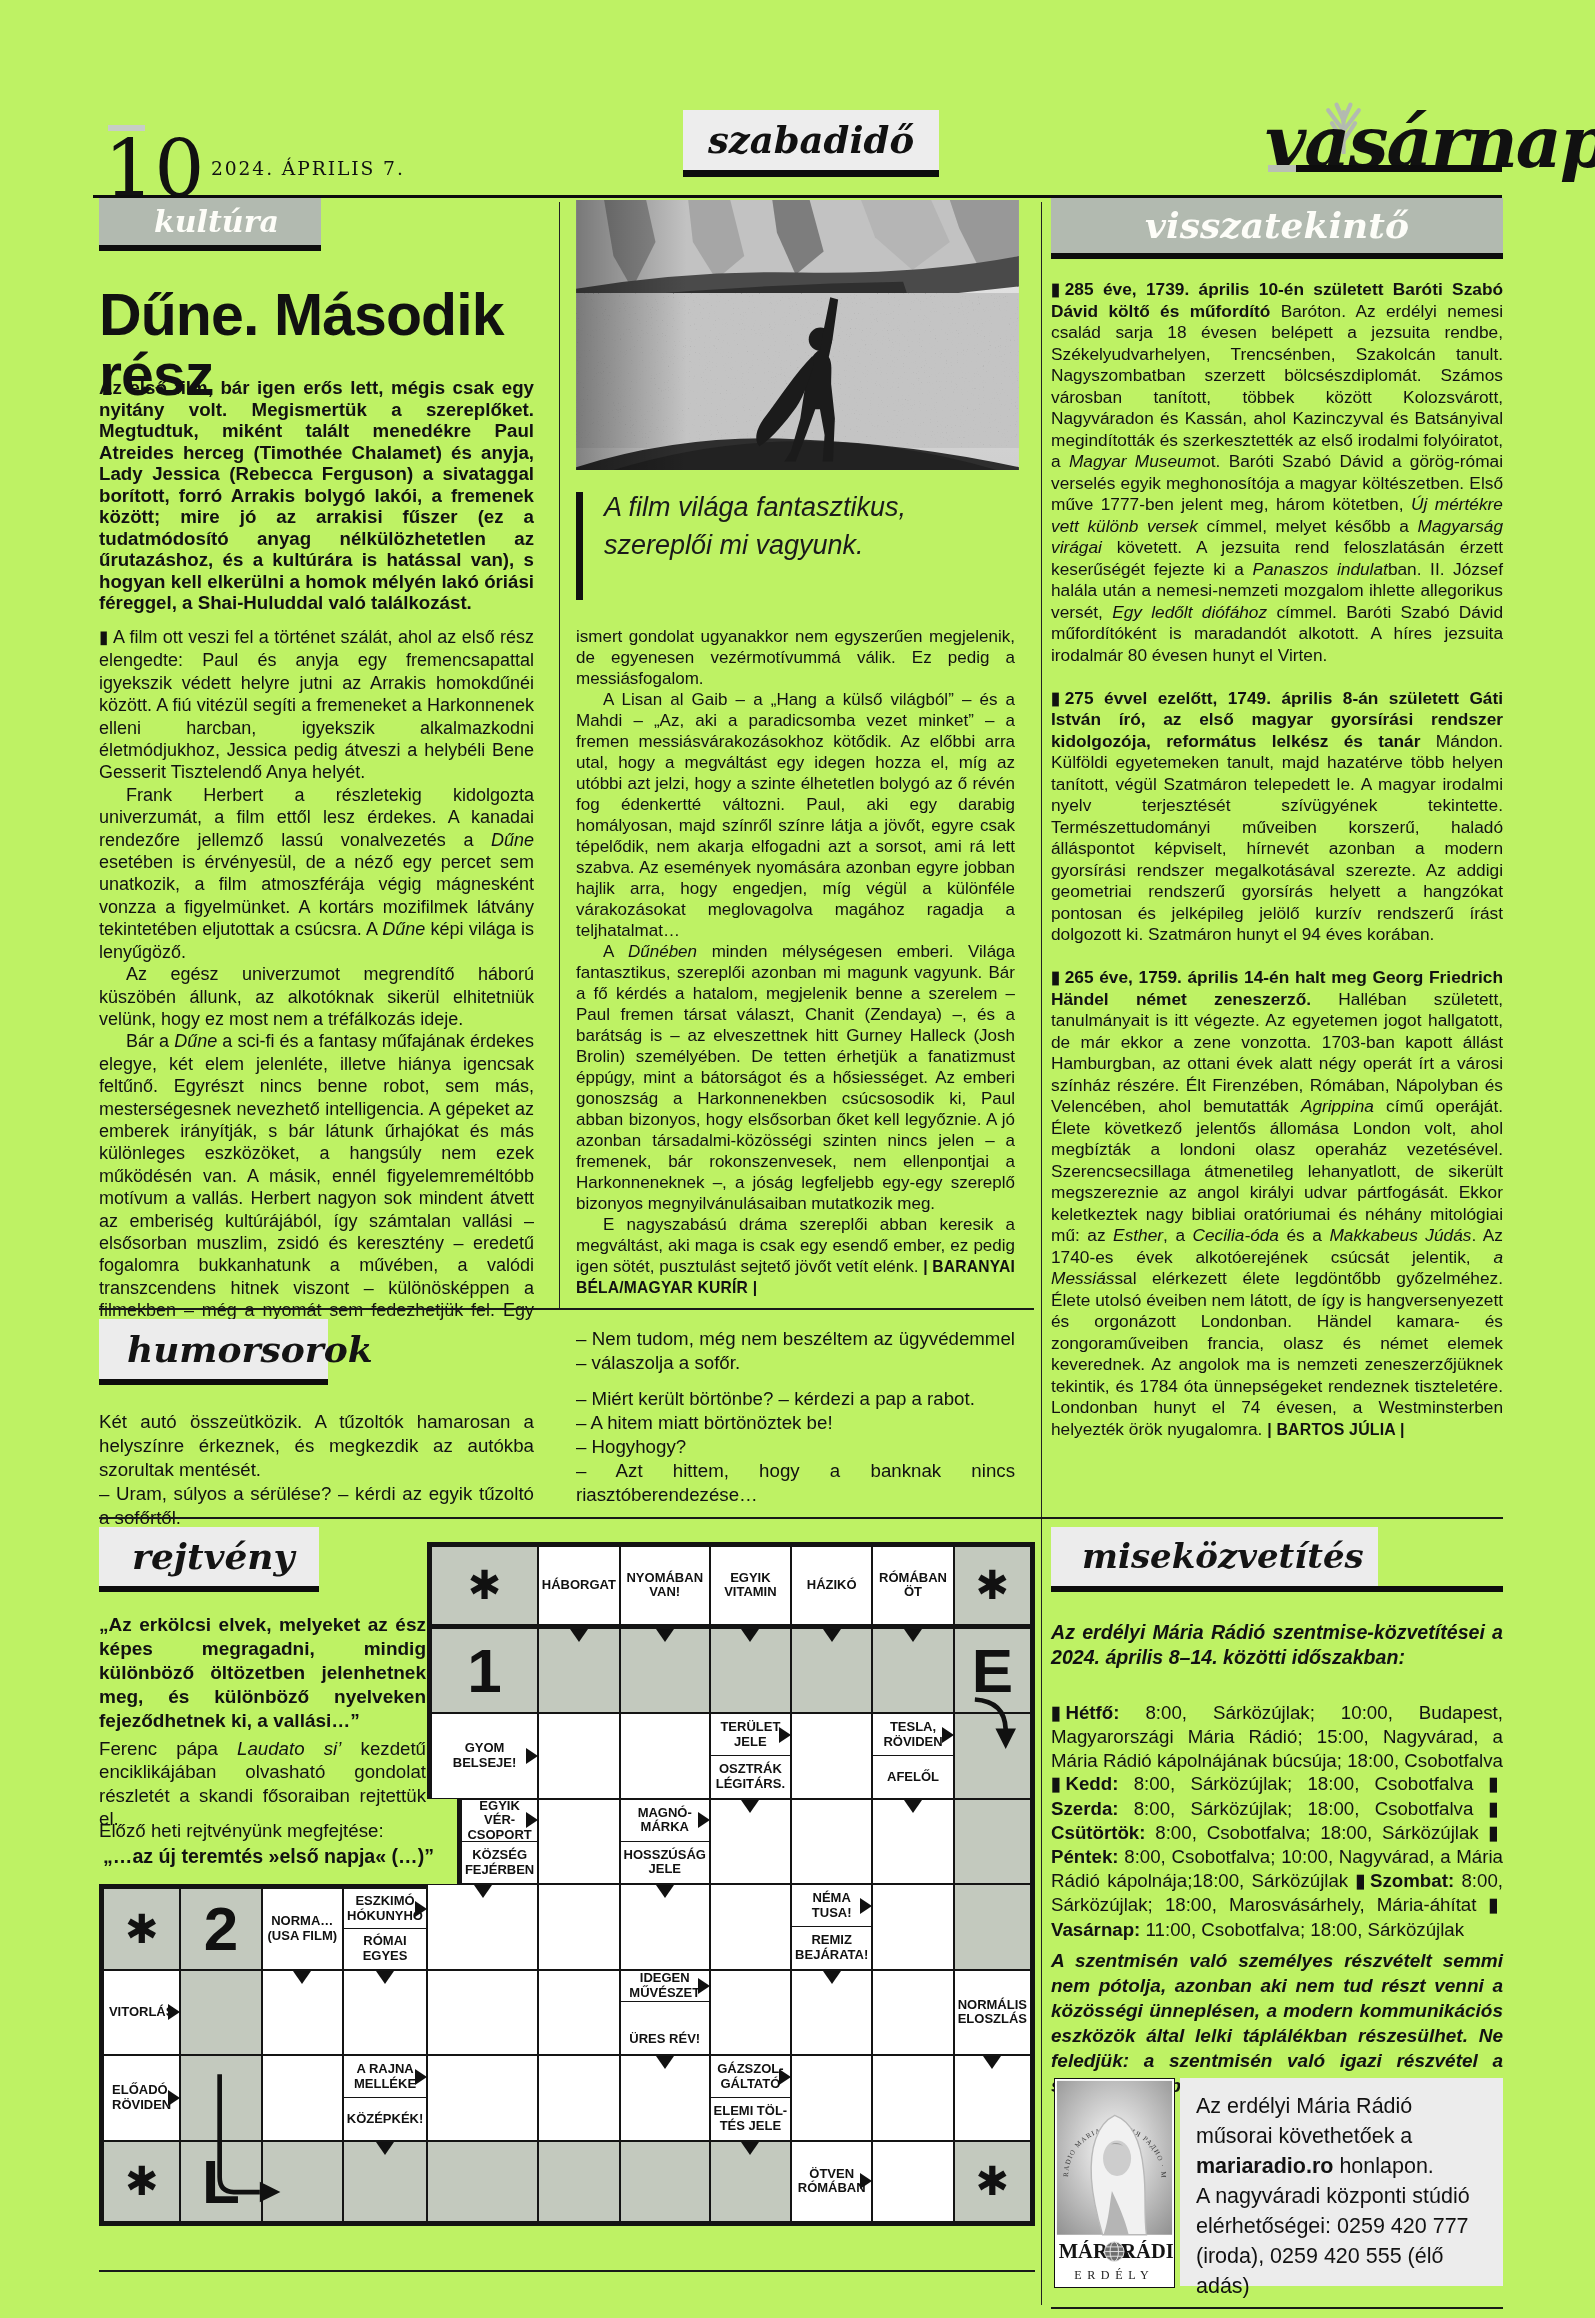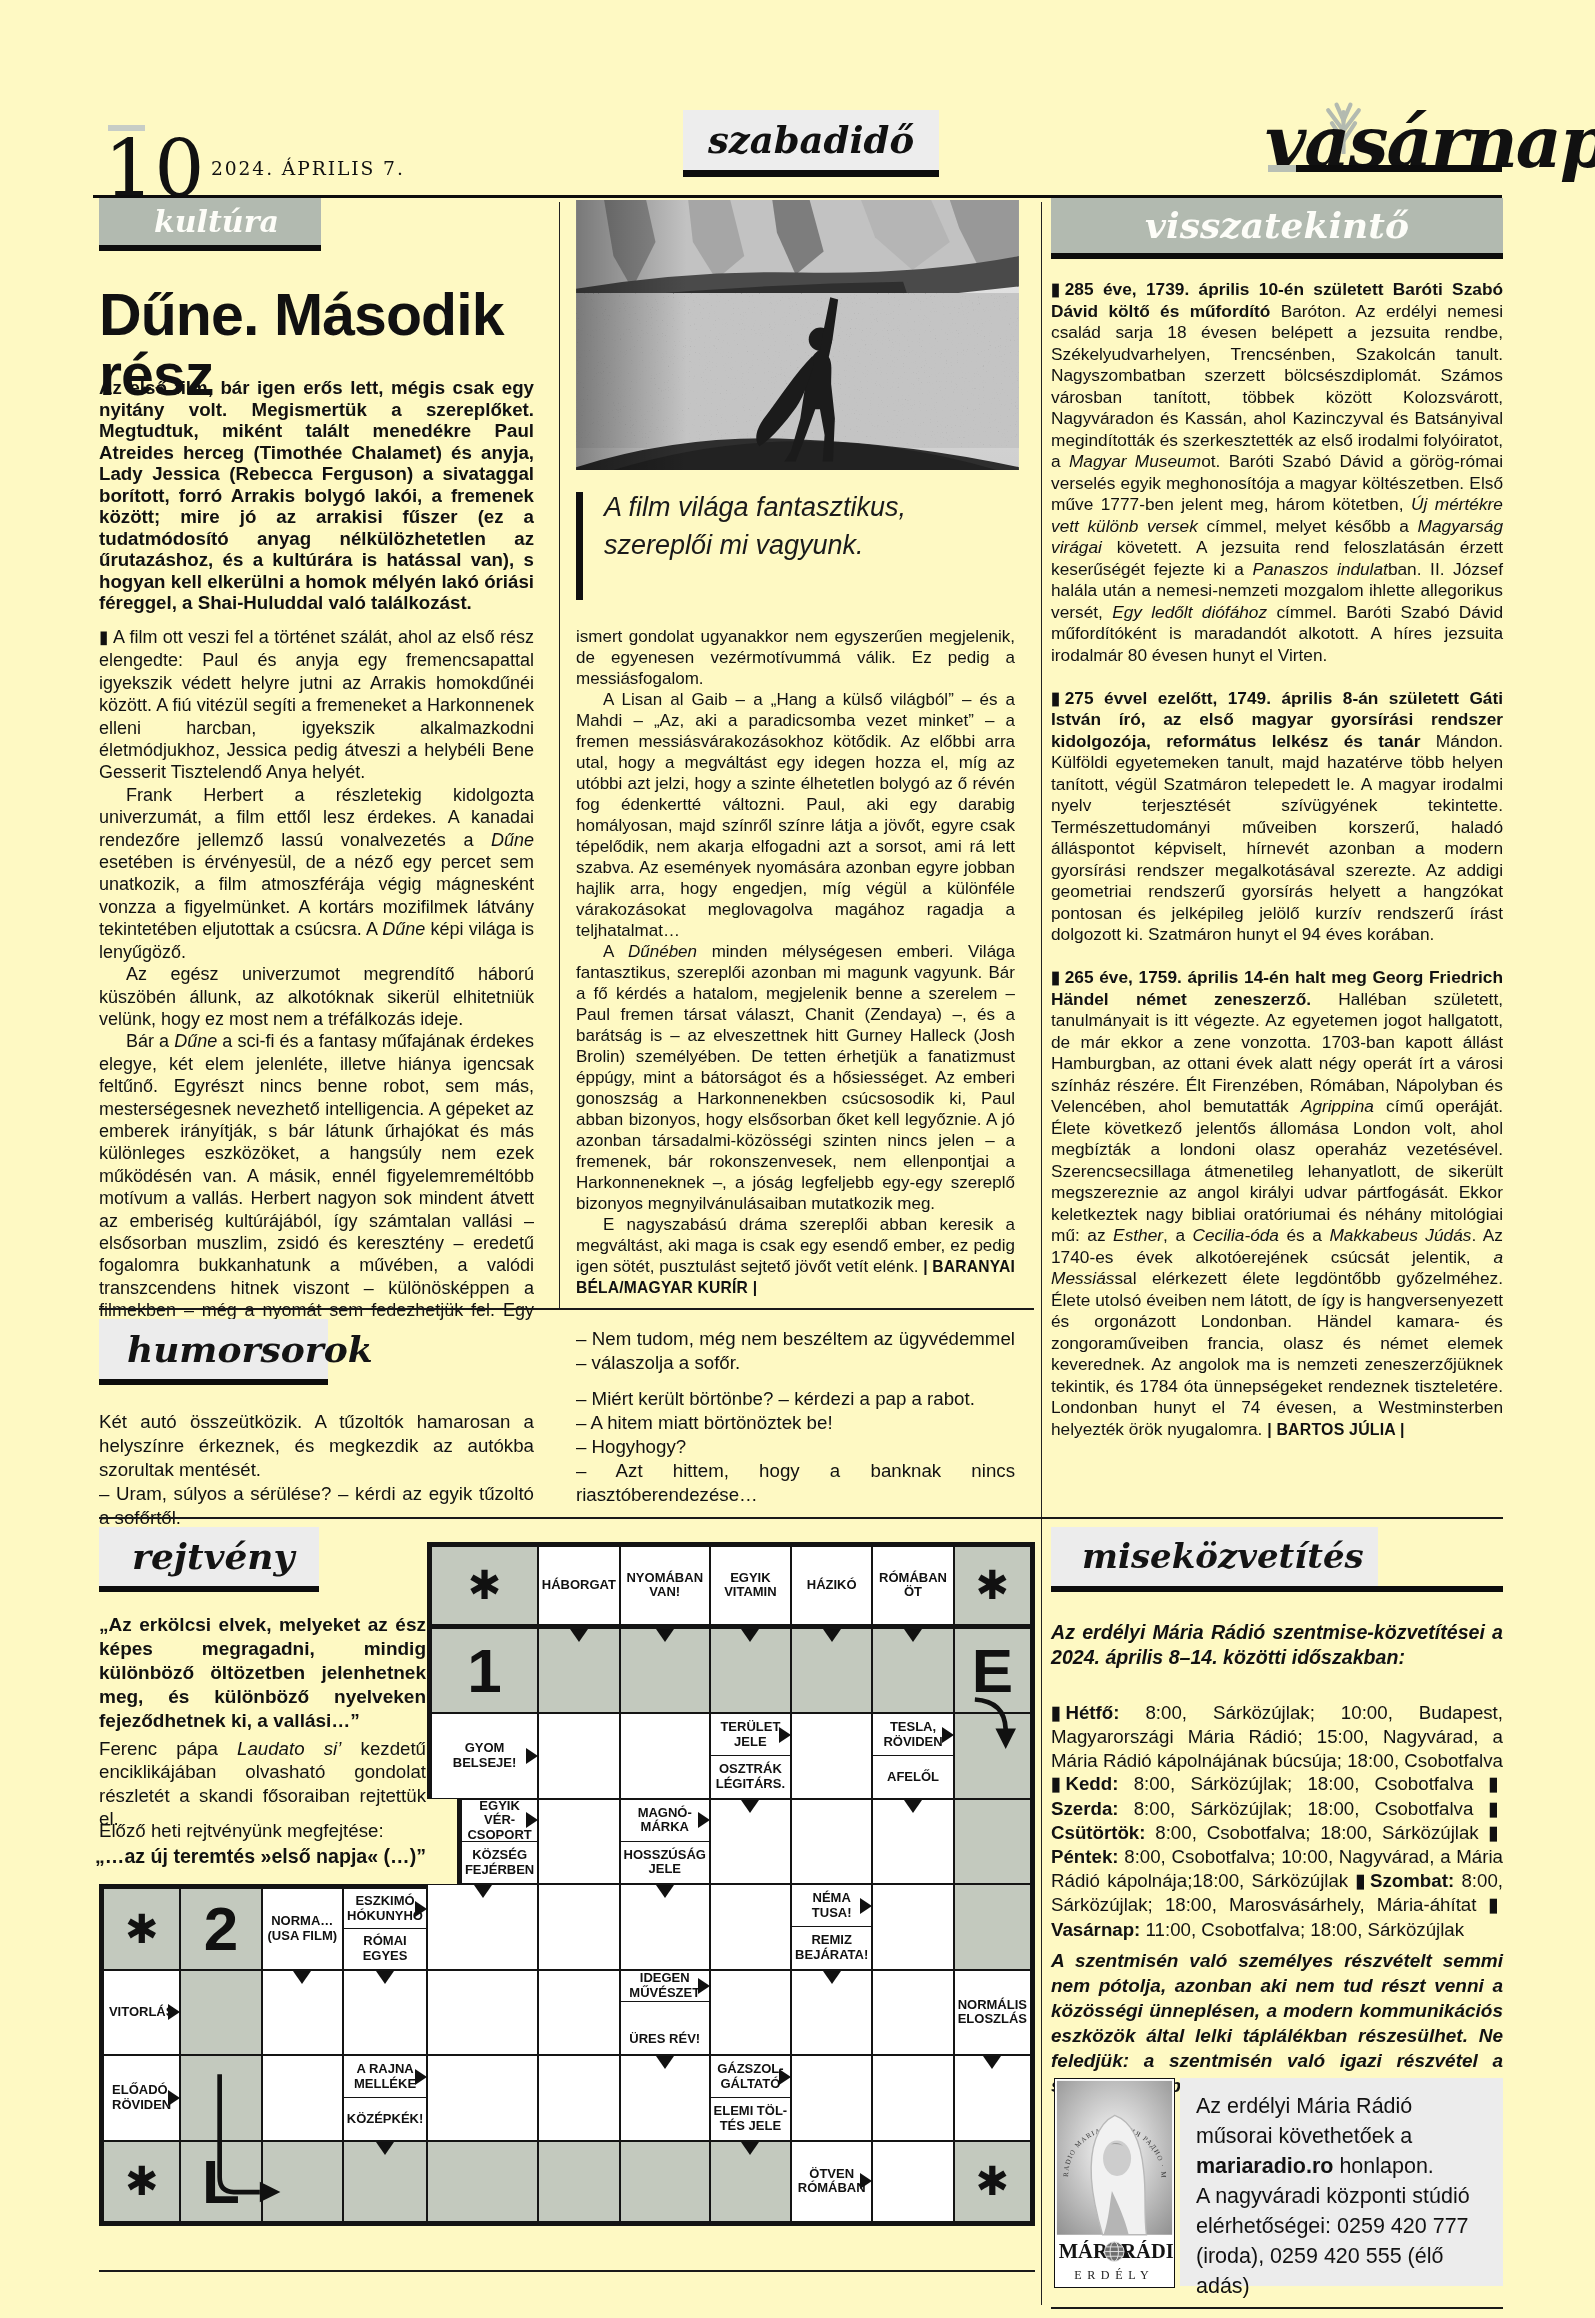--- a/index.html
+++ b/index.html
@@ -1,17 +1,17 @@
 <!DOCTYPE html>
 <html lang="hu" style="font-size:7.5px"><head>
 <meta charset="utf-8">
 <style>
   html,body{margin:0;padding:0;background:#ffffff;}
   body{font-family:"Liberation Sans",sans-serif;color:#111;}
-  #page{position:relative;width:1595px;height:2319px;background:#fef9c3;overflow:hidden;}
+  #page{position:relative;width:1595px;height:2319px;background:#bef264;overflow:hidden;}
   .abs{position:absolute;}
   
   .pgnum{font-family:"DejaVu Serif",serif;font-size:79px;line-height:1;font-weight:400;}
   .smallrule{background:#c7cdc6;height:6px;width:37px;}
   .dateline{font-family:"DejaVu Serif",serif;font-size:18.7px;letter-spacing:1.9px;}
   .secbanner{background:#ededed;text-align:center;font-family:"DejaVu Serif",serif;font-style:italic;font-weight:700;font-size:37px;line-height:60px;}
   .secbanner-rule{background:#0d0d0d;height:6.5px;}
   .brand{font-family:"DejaVu Serif",serif;font-style:italic;font-weight:700;font-size:71px;line-height:1;letter-spacing:-1.9px;}
   .brandrule-gray{background:#b9c0b5;height:7px;}
   .brandrule-black{background:#0d0d0d;height:7px;}
@@ -201,21 +201,21 @@
 
   <div class="abs hrule" style="left:99px;top:1517px;width:1404px;"></div>
   <div class="abs graybox" style="left:99px;top:1527px;width:220px;height:59px;font-size:36px;line-height:59px;padding-left:33px;box-sizing:border-box;">
     <span>rejtvény</span>
   </div>
   <div class="abs boxrule" style="left:99px;top:1586px;width:220px;"></div>
 
   <div class="abs rquote" style="left:99px;top:1613px;width:327px;">„Az erkölcsi elvek, melyeket az ész képes megragadni, mindig különböző öltözetben jelenhetnek meg, és különböző nyelveken fejeződhetnek ki, a vallási…”</div>
   <div class="abs rsource" style="left:99px;top:1737px;width:327px;">Ferenc pápa <i>Laudato si’</i> kezdetű enciklikájában olvasható gondolat részletét a skandi fősoraiban rejtettük el.</div>
   <div class="abs rprev" style="left:99px;top:1819px;width:327px;">Előző heti rejtvényünk megfejtése:</div>
-  <div class="abs rsol" style="left:95px;top:1845px;width:337px;">„…az új teremtés »első napja« (…)”</div>
+  <div class="abs rsol" style="left:103px;top:1845px;width:337px;">„…az új teremtés »első napja« (…)”</div>
 
   <div id="xw" class="abs" style="left:99px;top:1542px;width:936px;height:684px;">
       <div class="cell sym" style="grid-area: 1 / 5; border-left-width: 5.1px; border-top-width: 5.1px; border-bottom-width: 4.2px;">✱</div>
       <div class="cell clue" style="grid-area: 1 / 6; border-top-width: 5.1px; border-bottom-width: 4.2px;">
         <div class="clue-txt">HÁBORGAT</div>
       </div>
       <div class="cell clue" style="grid-area: 1 / 7; border-top-width: 5.1px; border-bottom-width: 4.2px;">
         <div class="clue-txt">NYOMÁBAN VAN!</div>
       </div>
       <div class="cell clue" style="grid-area: 1 / 8; border-top-width: 5.1px; border-bottom-width: 4.2px;">

